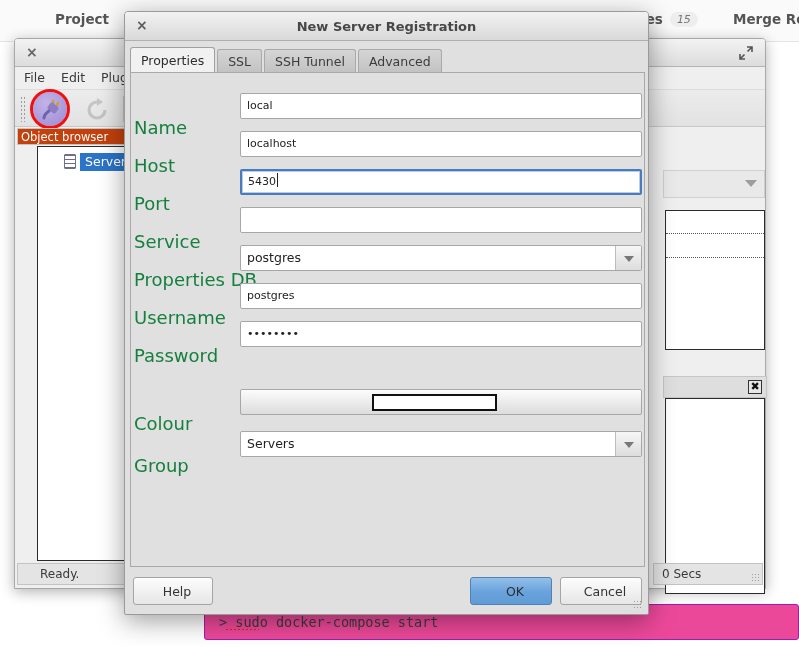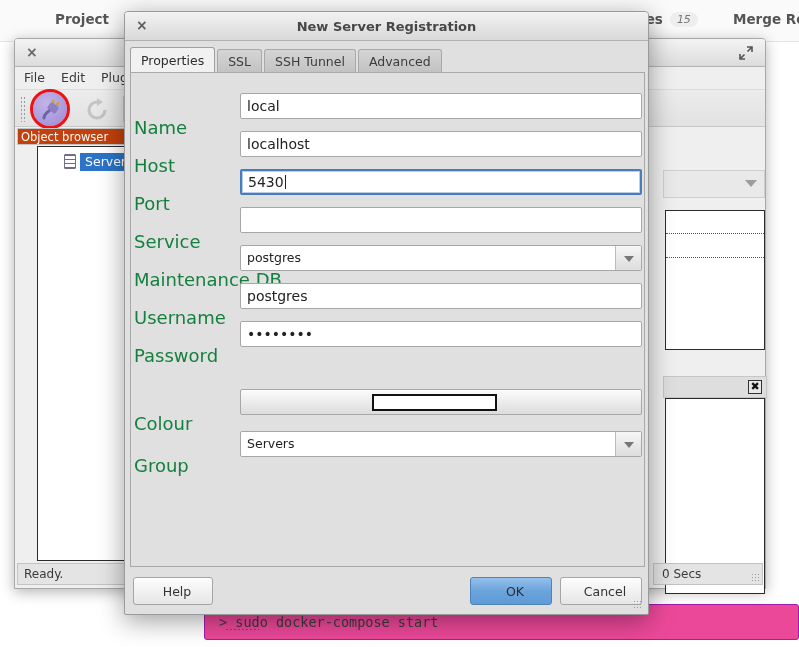--- a/index.html
+++ b/index.html
@@ -131,21 +131,21 @@
     background-image: repeating-linear-gradient(to bottom,
       #6c6c88 0px,#6c6c88 1.5px, transparent 1.5px, transparent 4px);
   }
   .tree-label {
     background: #2b74c8; color: #fff; font-size: 12.5px;
     padding: 1px 5px 2px 5px; white-space: nowrap;
   }
   .pg-status {
     position: absolute; left: 2px; bottom: 3px; width: 126px; height: 22px;
     background: #e4e4e4; border: 1px solid #c3c3c3;
-    font-size: 12px; color: #3a3a3a; padding: 3px 0 0 6px;
+    font-size: 12px; color: #3a3a3a; padding: 3px 0 0 22px;
   }
   .pg-status-right {
     position: absolute; right: 2px; bottom: 3px; width: 110px; height: 22px;
     background: #e4e4e4; border: 1px solid #c3c3c3;
     font-size: 12px; color: #3a3a3a; padding: 3px 0 10px 8px;
   }
   .pg-status-grip {
     position: absolute; right: 6px; bottom: 7px; width: 8px; height: 8px;
     background-image: radial-gradient(circle,#9e9e9e 0.7px, transparent 1px);
     background-size: 3px 3px;
@@ -223,21 +223,21 @@
   }
 
   .row { position: absolute; left: 0; width: 100%; height: 26px; }
   .row-label {
     position: absolute; left: 3px; top: 4px;
     font-size: 18px; color: #15803d; margin-top: 20px;
   }
   .fld {
     position: absolute; left: 109px; width: 402px; height: 26px;
     background: #fff; border: 1px solid #a7a7a7; border-radius: 2px;
-    font-size: 14px; color: #222;
+    font-size: 11px; color: #222;
     padding: 0 6px; line-height: 24px;
     font-family: "DejaVu Sans", "Liberation Sans", sans-serif;
   }
   .fld.focused {
     border: 2px solid #4a7bbd; box-shadow: 0 0 0 1px #b9cde8 inset;
     line-height: 22px;
   }
   .caret {
     display: inline-block; width: 1px; height: 14px;
     background: #222; vertical-align: -2px; margin-left: 1px;
@@ -413,21 +413,21 @@
         <div class="row-label">Port</div>
         <div class="fld focused"><span>5430</span><span class="caret"></span></div>
       </div>
 
       <div class="row" style="top:134px">
         <div class="row-label">Service</div>
         <div class="fld"></div>
       </div>
 
       <div class="row" style="top:172px">
-        <div class="row-label">Maintenance DB</div>
+        <div class="row-label">Properties DB</div>
         <div class="combo"><span>postgres</span>
           <span class="combo-btn">
             <span class="combo-caret"></span>
           </span>
         </div>
       </div>
 
       <div class="row" style="top:210px">
         <div class="row-label">Username</div>
         <div class="fld">postgres</div>

